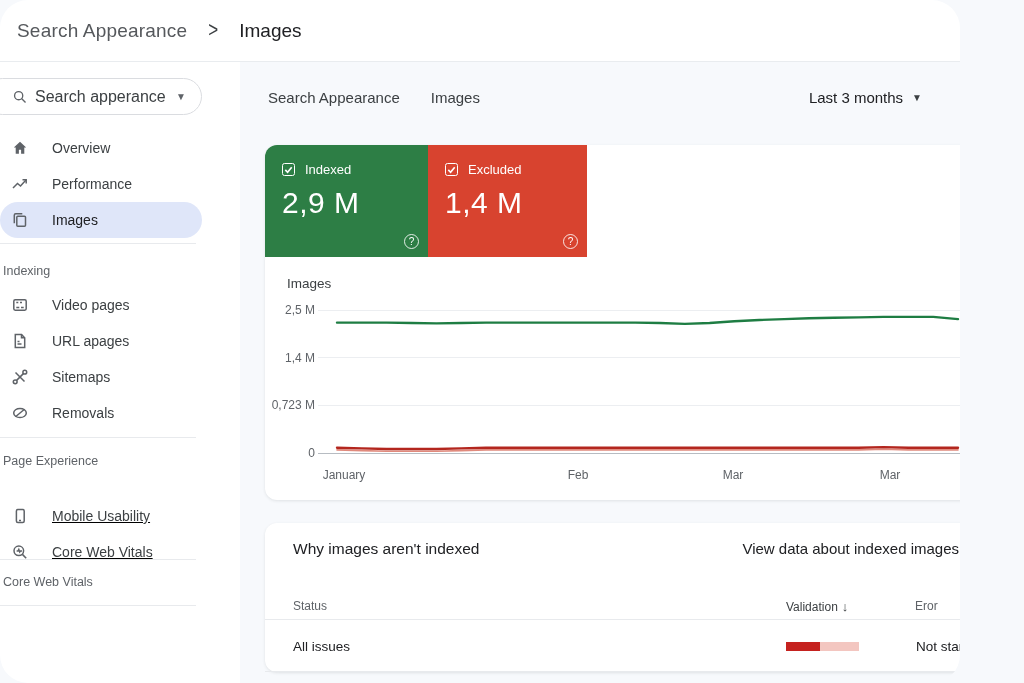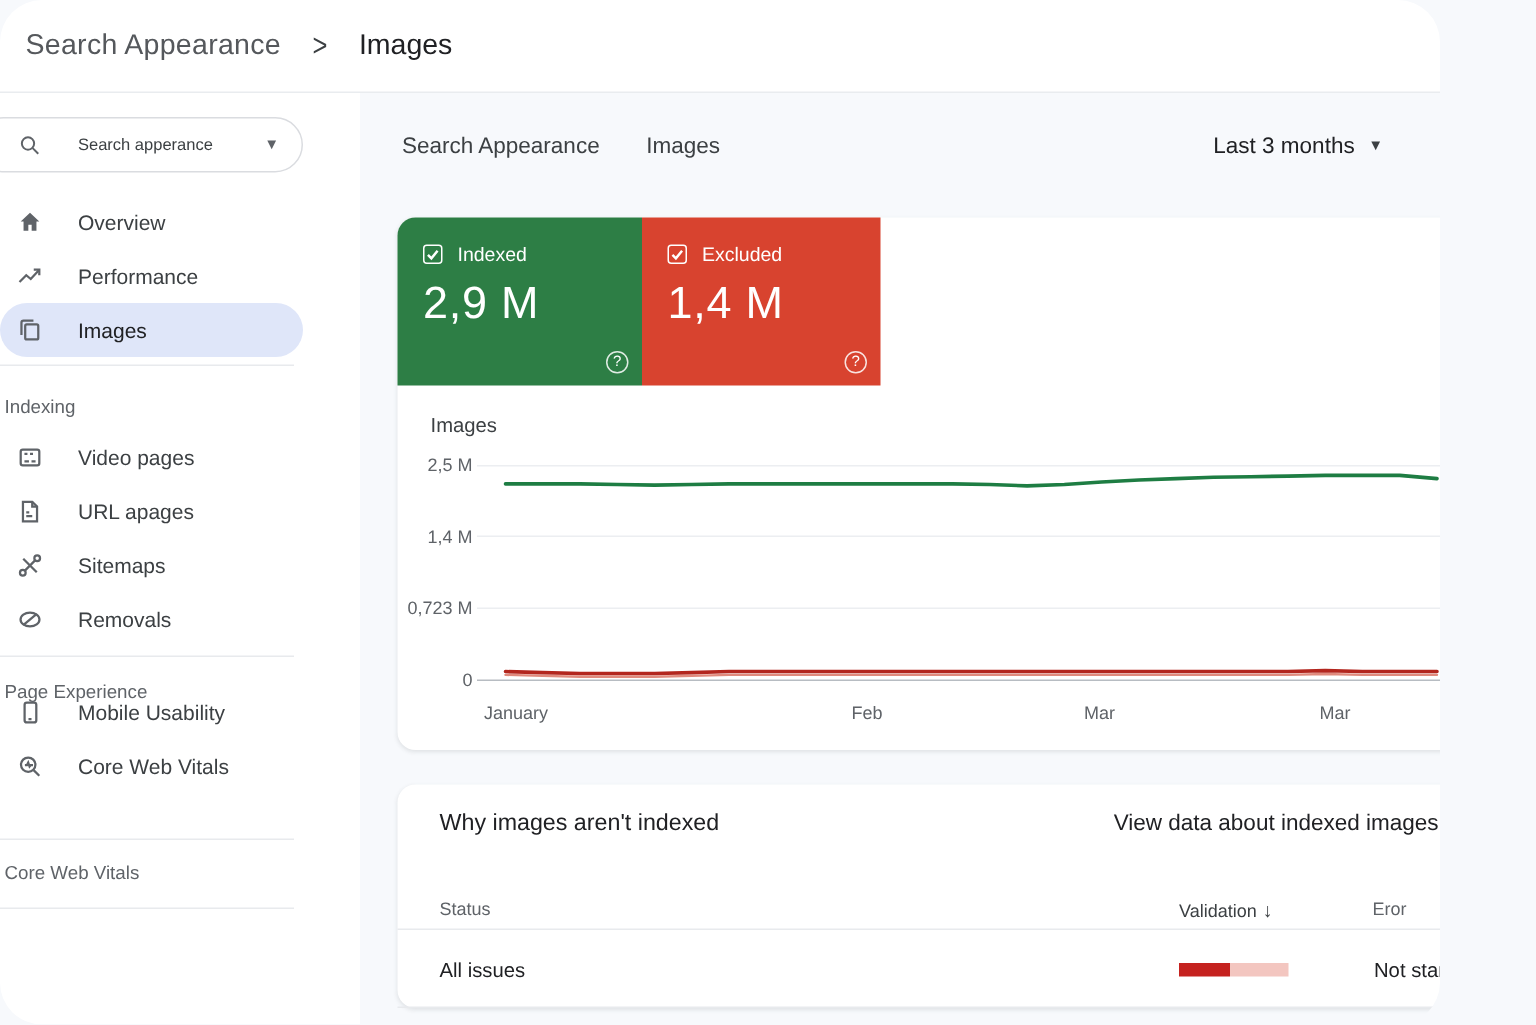--- a/index.html
+++ b/index.html
@@ -12,21 +12,21 @@
                 border-bottom:1px solid #e9ecef; display:flex; align-items:center; padding-left:17px; }
   .app-header .t1 { font-size:19px; color:#55585c; letter-spacing:.2px; }
   .app-header .sep { font-size:17px; color:#3c4043; margin:0 21px; transform:scaleY(1.25); }
   .app-header .t2 { font-size:19px; color:#202124; font-weight:500; }
 
   
   .sidebar { position:absolute; left:0; top:62px; width:240px; height:621px; background:#fff; }
   .search-pill { position:absolute; left:-16px; top:16px; width:218px; height:37px; background:#fff;
                  border:1px solid #dadce0; border-radius:19px; display:flex; align-items:center;
                  padding-left:26px; cursor:pointer; }
-  .search-pill .sp-label { font-size:11px; color:#3c4043; margin-left:23px; }
+  .search-pill .sp-label { font-size:16px; color:#3c4043; margin-left:6px; }
   .search-pill .caret { position:absolute; right:15px; color:#5f6368; font-size:10px; }
   .navlist { position:absolute; left:0; width:202px; }
   .nav-item { height:36px; display:flex; align-items:center; padding-left:11px; cursor:pointer;
               border-radius:18px; }
   .nav-item .nlabel { font-size:14px; color:#3c4043; margin-left:23px; }
   .nav-item.selected { background:#dfe6f9; }
   .nav-item.selected .nlabel { color:#202124; font-weight:500; }
   .nicon { width:18px; height:18px; display:inline-flex; align-items:center; justify-content:center; }
   .nicon svg { stroke:#5f6368; fill:none; stroke-width:1.5; }
   .side-divider { position:absolute; left:0; width:196px; height:0; border-top:1px solid #e8eaed; }
@@ -172,21 +172,21 @@
               <path d="M13.5 5.2 4.5 12.8"></path>
             </svg>
         </span>
         <span class="nlabel">Removals</span>
       </div>
     </div>
 
     <div class="side-divider" style="top:375px;"></div>
     <div class="section-label" style="top:392px;">Page Experience</div>
 
-    <div class="navlist" style="top:395px;">
+    <div class="navlist" style="top:436px;text-decoration:underline;">
       <div class="nav-item">
         <span class="nicon">
           <svg width="18" height="18" viewBox="0 0 18 18">
               <rect x="5.4" y="2.4" width="7.8" height="13.2" rx="1.5"></rect>
               <path d="M8 13.4h2"></path>
             </svg>
         </span>
         <span class="nlabel">Mobile Usability</span>
       </div>
       <div class="nav-item">

